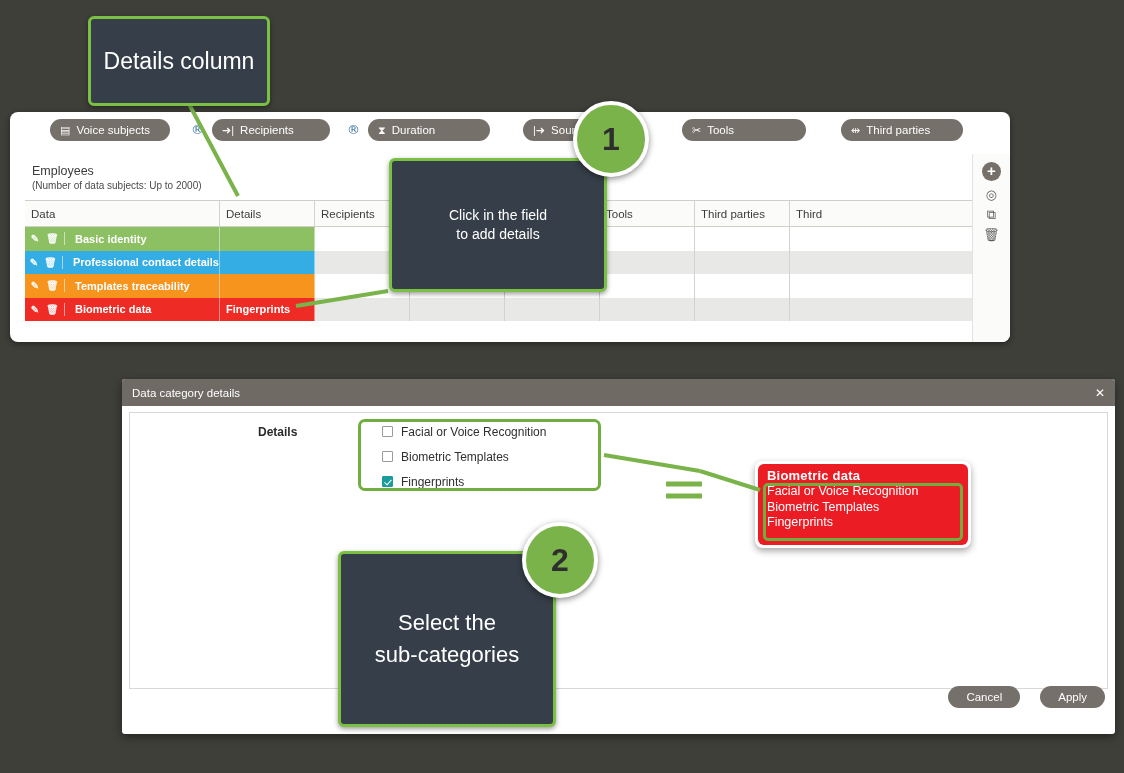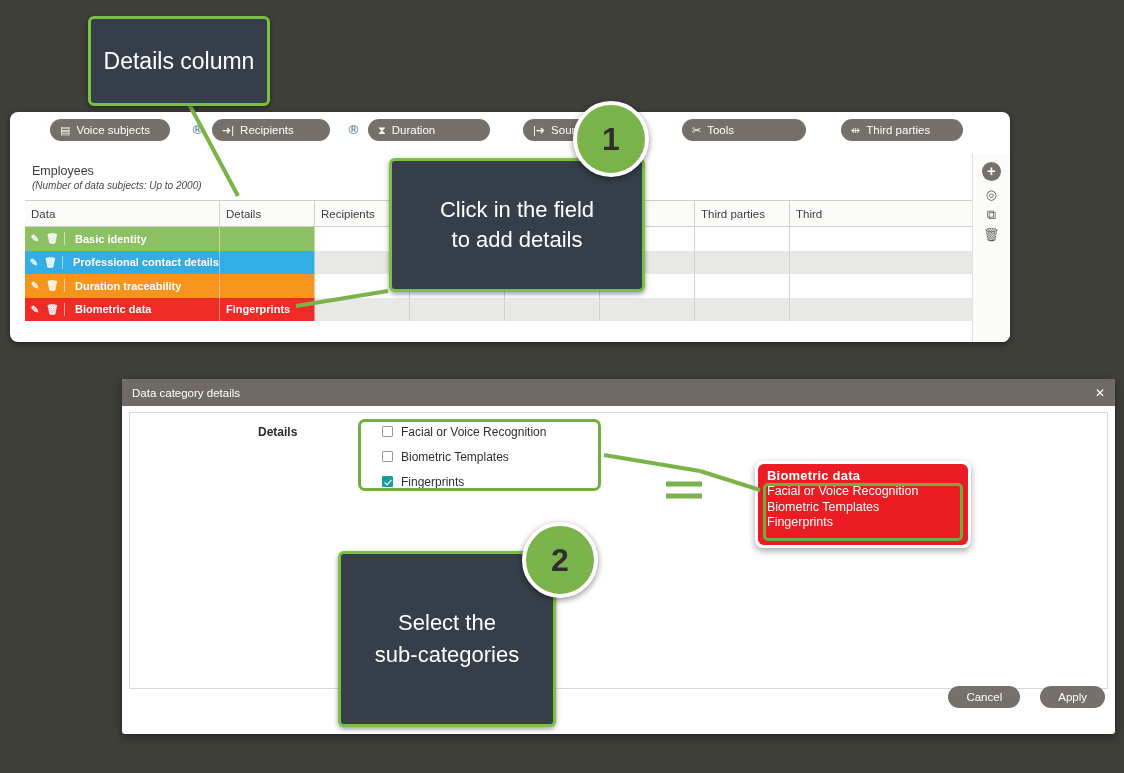--- a/index.html
+++ b/index.html
@@ -32,21 +32,21 @@
   .reg {
     position:absolute; top:11px; color:#3b6ea5; font-size:13px;
     font-family:"DejaVu Sans", sans-serif; line-height:1;
   }
   .subject-title {
     position:absolute; left:22px; top:52px; color:#3c3c3c;
     font-size:12.5px;
   }
   .subject-sub {
     position:absolute; left:22px; top:68px; color:#4a4a4a;
-    font-size:10px; font-style:italic;
+    font-size:10px; 
   }
 
   
   .tbl { position:absolute; left:15px; top:88px; width:957px; }
   .trow { display:flex; height:23.5px; }
   .thead { height:27px; border-top:1px solid #cfcfcc; border-bottom:1px solid #cfcfcc; background:#fbfbfa;}
   .thead .cell { font-size:11.5px; color:#3c3c3c; }
   .cell {
     display:flex; align-items:center;
     padding-left:6px; font-size:11px; color:#3c3c3c;
@@ -123,21 +123,21 @@
   }
 
   
   .callout {
     position:absolute; background:#363f49; border:3px solid #7ac143;
     border-radius:6px; color:#fff; display:flex; align-items:center;
     justify-content:center; text-align:center; font-weight:300;
     box-shadow:0 2px 5px rgba(0,0,0,.4);
   }
   #callout-details { left:88px; top:16px; width:182px; height:90px; font-size:23px; }
-  #callout-click   { left:389px; top:158px; width:256px; height:134px; font-size:22px; line-height:1.35; }
+  #callout-click   { left:389px; top:158px; width:218px; height:134px; font-size:14px; line-height:1.35; }
   #callout-select  { left:338px; top:551px; width:218px; height:176px; font-size:22px; line-height:1.45; }
 
   .badge {
     position:absolute; border-radius:50%; background:#7ab34a;
     border:4px solid #ffffff; color:#2e2e2e; font-weight:bold;
     display:flex; align-items:center; justify-content:center;
     box-shadow:0 2px 6px rgba(0,0,0,.45);
   }
   #badge-1 { left:573px; top:101px; width:76px; height:76px; font-size:32px; }
   #badge-2 { left:522px; top:522px; width:76px; height:76px; font-size:32px; }
@@ -243,21 +243,21 @@
             <div class="cell c-src"></div>
             <div class="cell c-tools"></div>
             <div class="cell c-third"></div>
             <div class="cell c-notes"></div>
           </div>
           <div class="trow drow zebra-a">
             <div class="cell c-data" style="background: rgb(247, 148, 30);">
               <span class="ricon">✎</span>
               <span class="ricon">🗑</span>
               <span class="rsep"></span>
-              <span class="rlabel">Duration traceability</span>
+              <span class="rlabel">Templates traceability</span>
             </div>
             <div class="cell c-details" style="background: rgb(247, 148, 30);"></div>
             <div class="cell c-recip"></div>
             <div class="cell c-dur"></div>
             <div class="cell c-src"></div>
             <div class="cell c-tools"></div>
             <div class="cell c-third"></div>
             <div class="cell c-notes"></div>
           </div>
           <div class="trow drow zebra-b">

